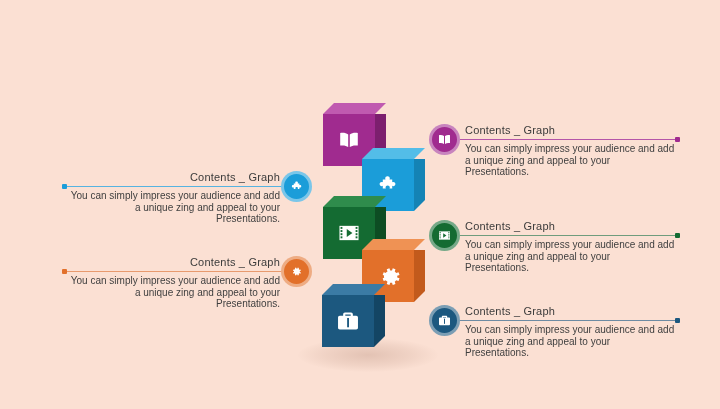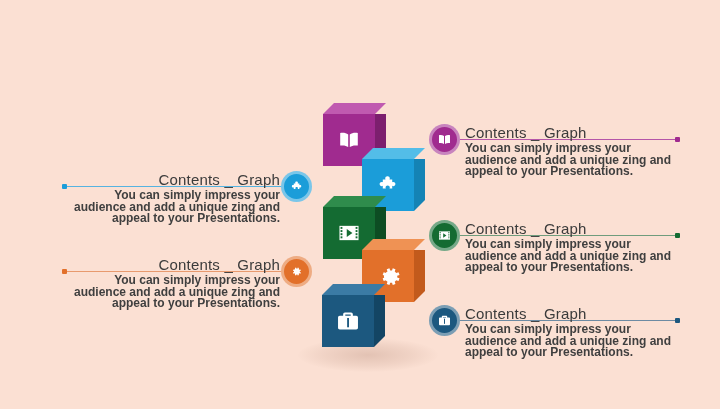--- a/index.html
+++ b/index.html
@@ -70,32 +70,31 @@
     height: 1px;
   }
   .row .enddot {
     position: absolute;
     width: 5px;
     height: 5px;
     border-radius: 1px;
   }
   .row .title {
     position: absolute;
-    font-size: 15px;
+    font-size: 11px;
     color: #3b3b3b;
     white-space: nowrap;
     letter-spacing: 0.2px;
   }
   .row .body {
     position: absolute;
-    font-size: 12px;
+    font-size: 10px;
     line-height: 11.6px;
     color: #3f3f3f;
     width: 210px;
-    font-weight: bold;
   }
   .row.left .title, .row.left .body {
     text-align: right;
   }
   .row.right .title, .row.right .body {
     text-align: left;
   }
 </style>
 </head>
 <body>

